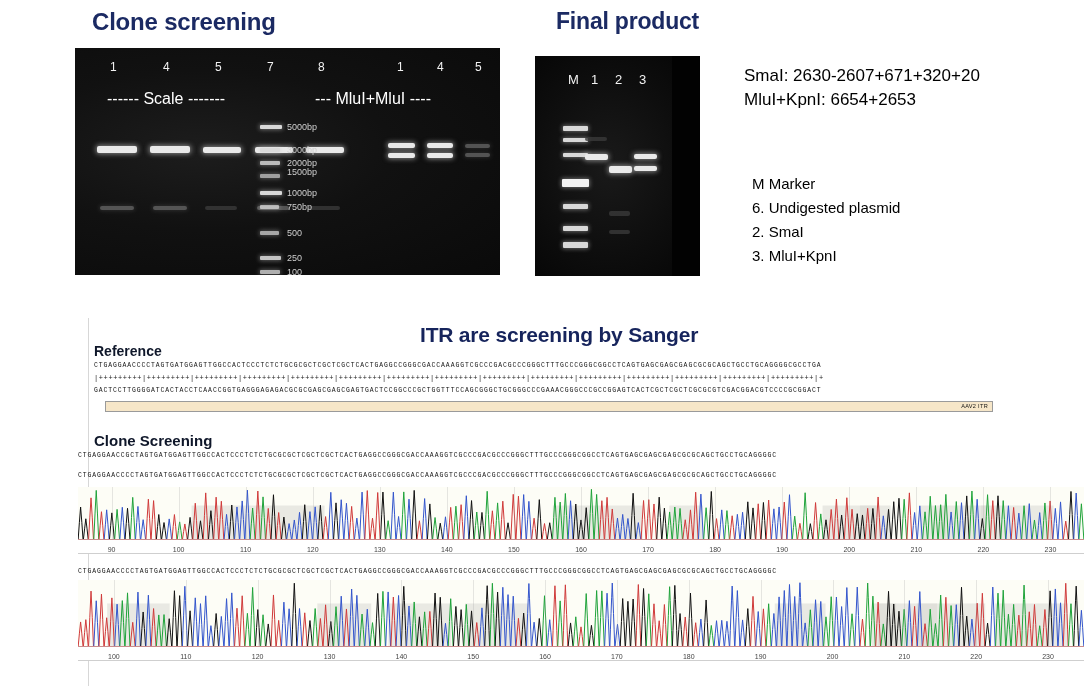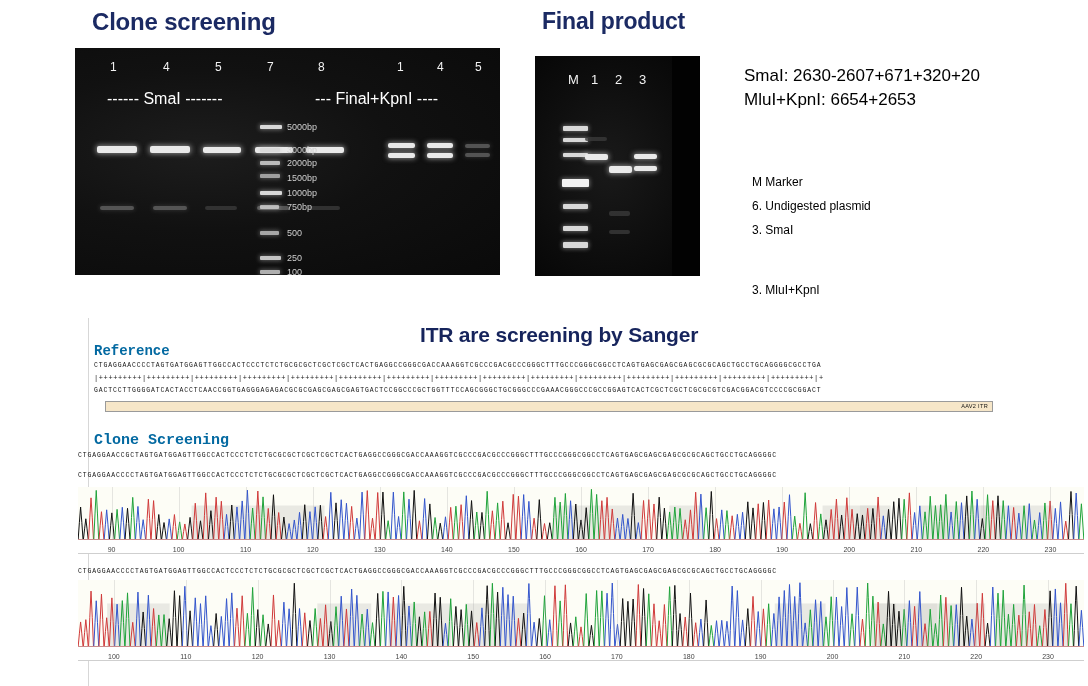--- a/index.html
+++ b/index.html
@@ -12,21 +12,21 @@
   }
   .abs{position:absolute;}
 
   
   .panel-title{
     font-weight:bold;
     color:#1b2a63;
     letter-spacing:-0.2px;
   }
   #clone-screening-title{left:92px;top:8px;font-size:24px;}
-  #final-product-title{left:542px;top:8px;font-size:23px;}
+  #final-product-title{left:556px;top:8px;font-size:23px;}
   #itr-title{left:420px;top:323px;font-size:21px;color:#16245c;}
 
   
   .gel{
     background:#0b0b0b;
     overflow:hidden;
   }
   #clone-gel{left:75px;top:48px;width:425px;height:227px;
     background:
       radial-gradient(ellipse at 30% 45%, #1d1d1d 0%, #111 45%, #0a0a0a 100%);
@@ -66,34 +66,33 @@
   .ladder-text{
     position:absolute;
     color:#cfcfcf;
     font-size:9px;
     font-family:"Liberation Sans", sans-serif;
     white-space:nowrap;
   }
 
   
   .digest-line{position:absolute;font-size:17px;color:#000;white-space:nowrap;}
-  .legend-line{position:absolute;font-size:12px;color:#000;white-space:nowrap;}
+  .legend-line{position:absolute;font-size:15px;color:#000;white-space:nowrap;}
 
   
   #sanger-panel{
     left:88px;top:318px;width:1000px;height:368px;
     background:#ffffff;
     border-left:1px solid #d7d7d7;
   }
   .sub-label{
     position:absolute;
     font-weight:bold;
     font-size:14px;
-    color:#0369a1;
-    font-family:Liberation Mono, monospace;
+    color:#0f172a;
   }
   #reference-label{left:94px;top:343px;}
   #clone-screening-label{left:94px;top:432px;font-size:15px;}
   #scale-up-label{left:94px;top:585px;font-size:15px;}
 
   .seqrow{
     position:absolute;
     font-family:"Liberation Mono", monospace;
     font-size:6.4px;
     letter-spacing:0.92px;
@@ -151,22 +150,22 @@
   <div id="clone-lane-numbers">
       <div class="lane-num" style="left: 35px; top: 12px;">1</div>
       <div class="lane-num" style="left: 88px; top: 12px;">4</div>
       <div class="lane-num" style="left: 140px; top: 12px;">5</div>
       <div class="lane-num" style="left: 192px; top: 12px;">7</div>
       <div class="lane-num" style="left: 243px; top: 12px;">8</div>
       <div class="lane-num" style="left: 322px; top: 12px;">1</div>
       <div class="lane-num" style="left: 362px; top: 12px;">4</div>
       <div class="lane-num" style="left: 400px; top: 12px;">5</div>
     </div>
-  <div class="enz-label" id="enz-left" style="left:32px;top:42px;">------  SmaI  -------</div>
-  <div class="enz-label" id="enz-right" style="left:240px;top:42px;">---  Final+KpnI  ----</div>
+  <div class="enz-label" id="enz-left" style="left:32px;top:42px;">------  Scale  -------</div>
+  <div class="enz-label" id="enz-right" style="left:240px;top:42px;">---  MluI+MluI  ----</div>
 
   <div class="band" style="left:22px;top:98px;width:40px;height:7px;"></div>
   <div class="band" style="left:75px;top:98px;width:40px;height:7px;"></div>
   <div class="band" style="left:128px;top:99px;width:38px;height:6px;"></div>
   <div class="band" style="left:180px;top:99px;width:38px;height:6px;"></div>
   <div class="band" style="left:231px;top:99px;width:38px;height:6px;"></div>
 
   <div class="band faint" style="left:25px;top:158px;width:34px;height:4px;"></div>
   <div class="band faint" style="left:78px;top:158px;width:34px;height:4px;"></div>
   <div class="band vfaint" style="left:130px;top:158px;width:32px;height:4px;"></div>
@@ -181,21 +180,21 @@
       <div class="ladder-band" style="left: 185px; top: 143px; width: 22px; height: 4px; opacity: 1;"></div>
       <div class="ladder-band" style="left: 185px; top: 157px; width: 19px; height: 4px; opacity: 0.8;"></div>
       <div class="ladder-band" style="left: 185px; top: 183px; width: 19px; height: 4px; opacity: 0.75;"></div>
       <div class="ladder-band" style="left: 185px; top: 208px; width: 21px; height: 4px; opacity: 0.9;"></div>
       <div class="ladder-band" style="left: 185px; top: 222px; width: 20px; height: 4px; opacity: 0.8;"></div>
     </div>
   <div id="ladder-labels">
       <div class="ladder-text" style="left: 212px; top: 74px;">5000bp</div>
       <div class="ladder-text" style="left: 212px; top: 97px;">3000bp</div>
       <div class="ladder-text" style="left: 212px; top: 110px;">2000bp</div>
-      <div class="ladder-text" style="left: 212px; top: 125px;">1500bp</div>
+      <div class="ladder-text" style="left: 212px; top: 119px;">1500bp</div>
       <div class="ladder-text" style="left: 212px; top: 140px;">1000bp</div>
       <div class="ladder-text" style="left: 212px; top: 154px;">750bp</div>
       <div class="ladder-text" style="left: 212px; top: 180px;">500</div>
       <div class="ladder-text" style="left: 212px; top: 205px;">250</div>
       <div class="ladder-text" style="left: 212px; top: 219px;">100</div>
     </div>
 
   <div class="band" style="left:313px;top:95px;width:27px;height:5px;"></div>
   <div class="band" style="left:313px;top:105px;width:27px;height:5px;"></div>
   <div class="band" style="left:352px;top:95px;width:26px;height:5px;"></div>
@@ -235,22 +234,22 @@
   <div class="band" style="left:99px;top:110px;width:23px;height:5px;"></div>
 </div>
 
 <div id="digest-lines">
     <div class="digest-line" style="left: 744px; top: 66px;">SmaI: 2630-2607+671+320+20</div>
     <div class="digest-line" style="left: 744px; top: 90px;">MluI+KpnI: 6654+2653</div>
   </div>
 <div id="legend-lines">
     <div class="legend-line" style="left: 752px; top: 175px;">M Marker</div>
     <div class="legend-line" style="left: 752px; top: 199px;">6. Undigested plasmid</div>
-    <div class="legend-line" style="left: 752px; top: 223px;">3. SmaI</div>
-    <div class="legend-line" style="left: 752px; top: 247px; margin-top: 36px;">3. MluI+KpnI</div>
+    <div class="legend-line" style="left: 752px; top: 223px;">2. SmaI</div>
+    <div class="legend-line" style="left: 752px; top: 247px;">3. MluI+KpnI</div>
   </div>
 
 <div class="abs" id="sanger-panel"></div>
 
 <div class="abs panel-title" id="itr-title">ITR are screening by Sanger</div>
 
 <div class="abs sub-label" id="reference-label">Reference</div>
 
 <div class="seqrow" style="left:94px;top:362px;width:990px;">CTGAGGAACCCCTAGTGATGGAGTTGGCCACTCCCTCTCTGCGCGCTCGCTCGCTCACTGAGGCCGGGCGACCAAAGGTCGCCCGACGCCCGGGCTTTGCCCGGGCGGCCTCAGTGAGCGAGCGAGCGCGCAGCTGCCTGCAGGGGCGCCTGA</div>
 <div class="ruler" id="ref-ruler" style="left:94px;top:374px;width:990px;">|+++++++++|+++++++++|+++++++++|+++++++++|+++++++++|+++++++++|+++++++++|+++++++++|+++++++++|+++++++++|+++++++++|+++++++++|+++++++++|+++++++++|+++++++++|+</div>

